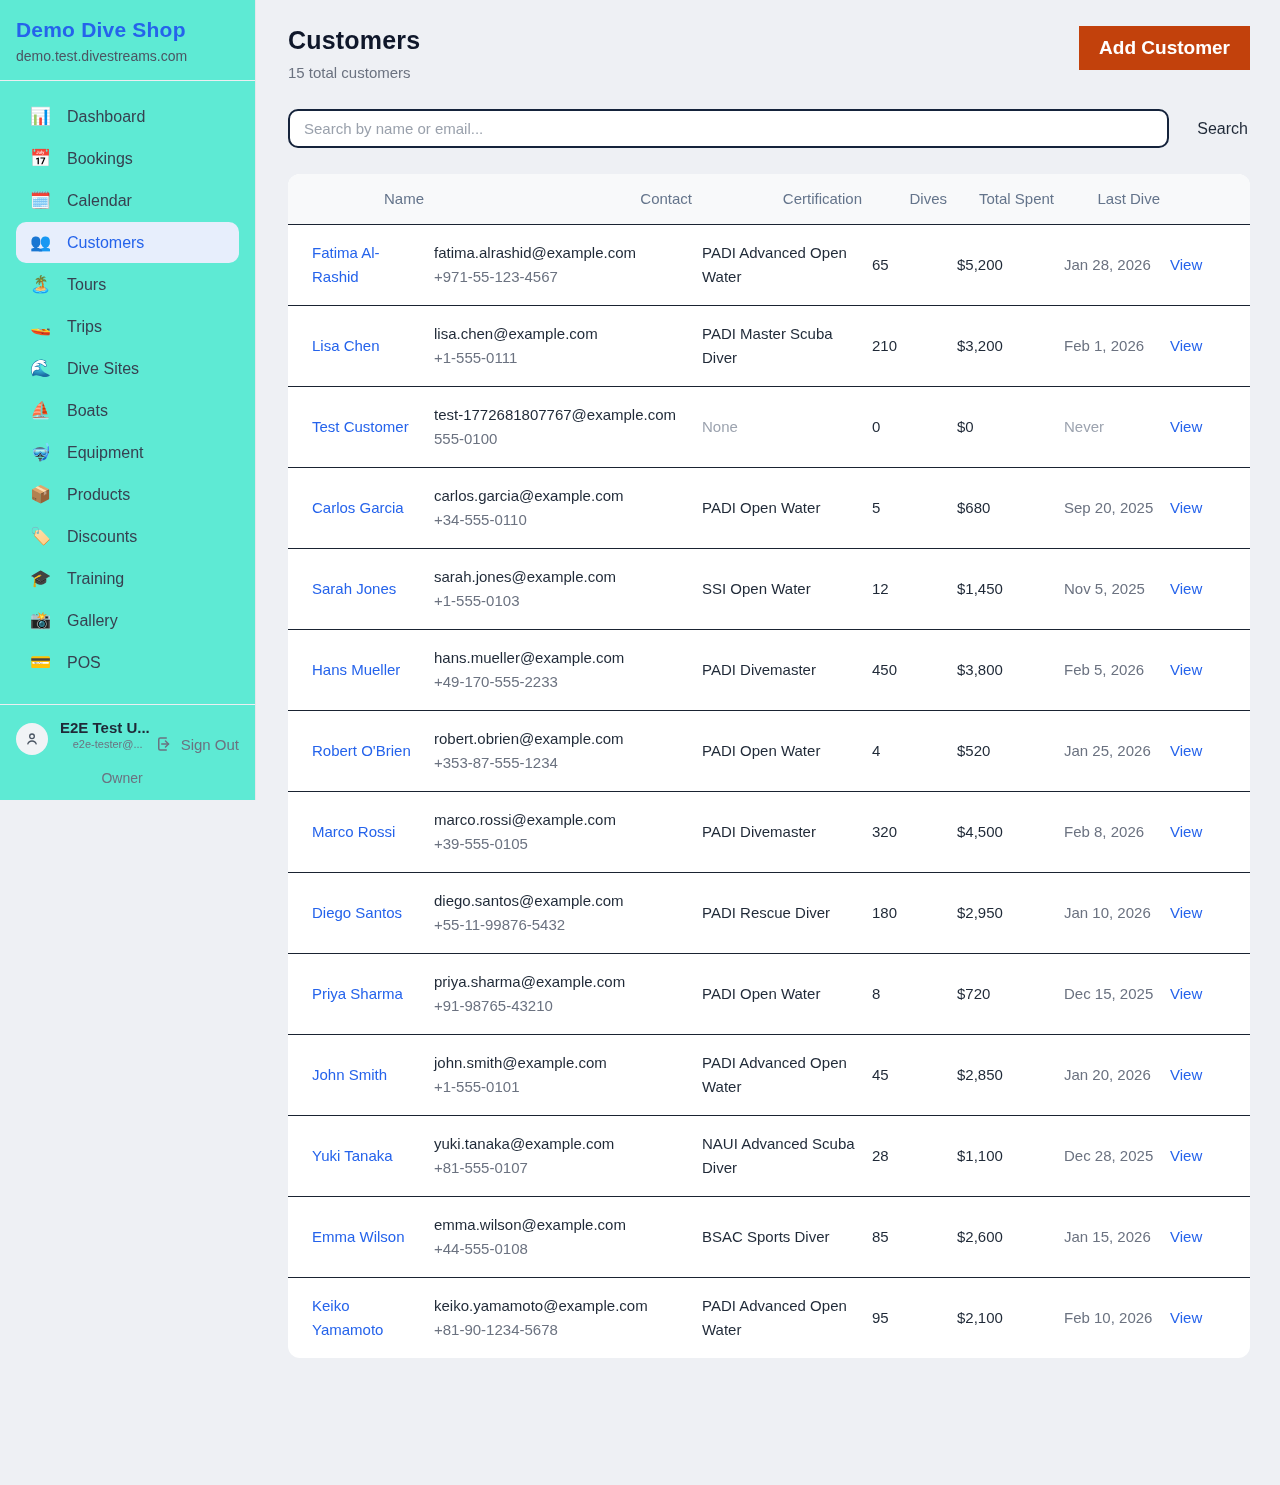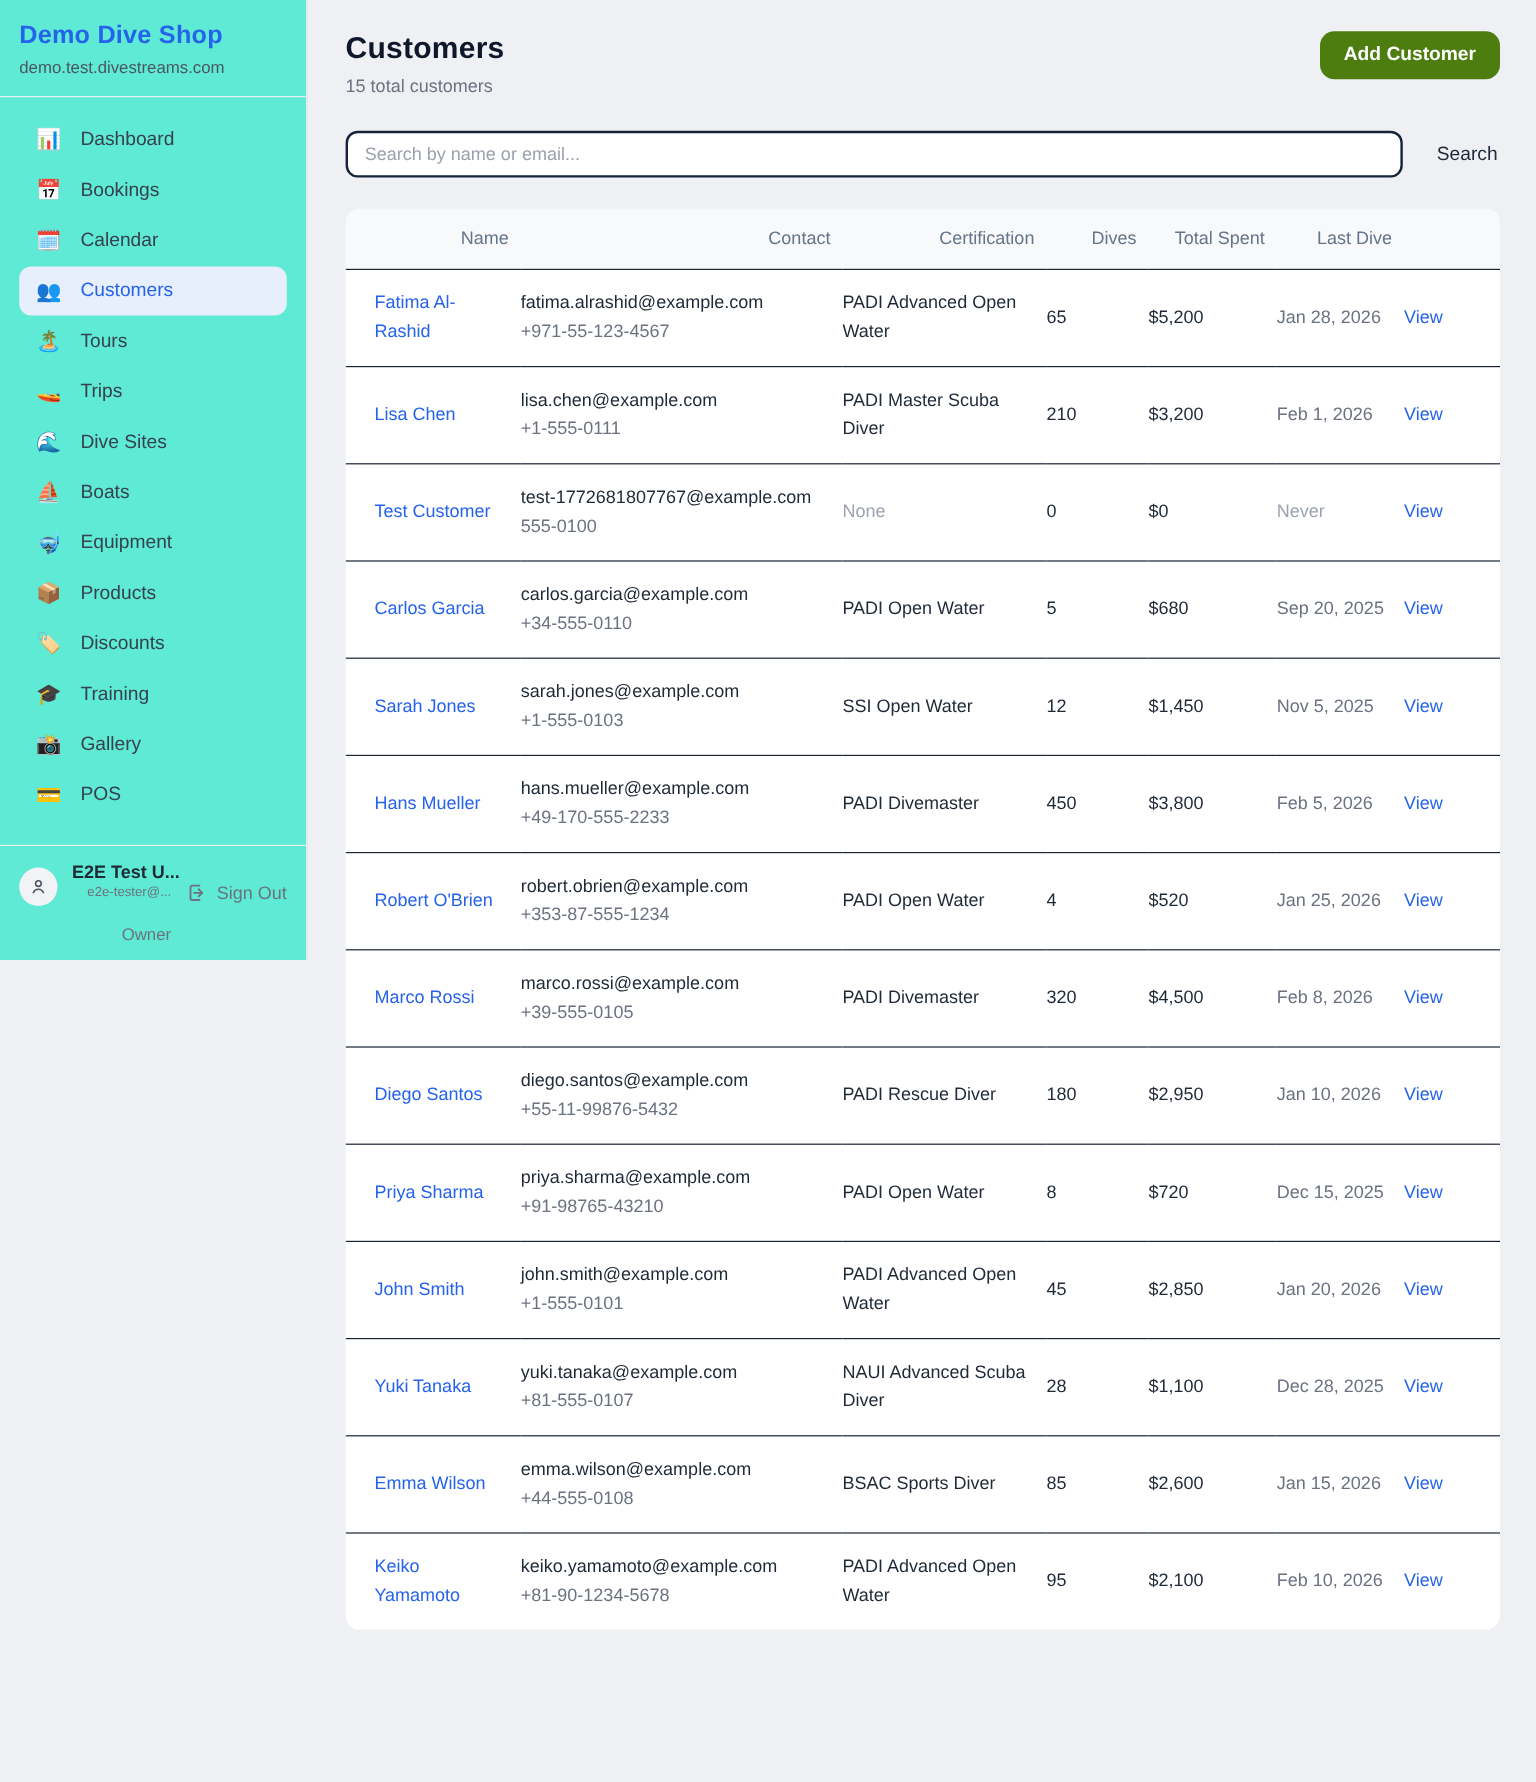--- a/index.html
+++ b/index.html
@@ -55,23 +55,23 @@
     color:#6b7280; font-size:15px;
     margin-top:16px; cursor:pointer; flex:none;
   }
 
   
   .main { margin-left:256px; padding:26px 30px 0 32px; }
   .page-head { display:flex; justify-content:space-between; align-items:flex-start; }
   .page-title { font-size:25px; font-weight:bold; color:#0f172a; letter-spacing:.2px; }
   .page-sub { font-size:15px; color:#6b7280; margin-top:9px; }
   .btn-primary {
-    background:#4d7c0f; color:#ffffff;
-    font-size:16px; font-weight:bold;
-    border:none; border-radius:12px;
+    background:#c2410c; color:#ffffff;
+    font-size:19px; font-weight:bold;
+    border:none; border-radius:0;
     padding:11px 20px; cursor:pointer;
     font-family:inherit;
   }
 
   .search-row { display:flex; align-items:center; gap:26px; margin-top:28px; }
   .search-input {
     flex:1; height:39px;
     border:2px solid #15233b; border-radius:10px;
     padding:0 14px; font-size:15px; color:#111827;
     font-family:inherit; background:#fff; outline:none;

